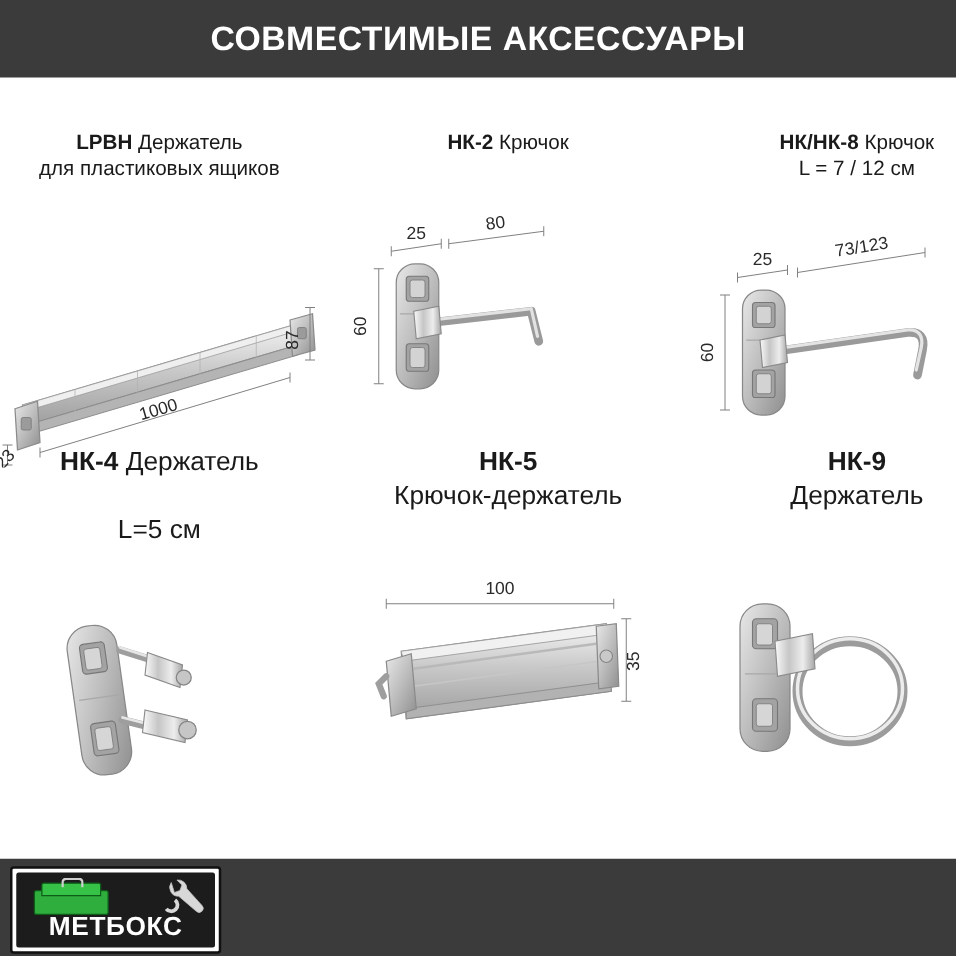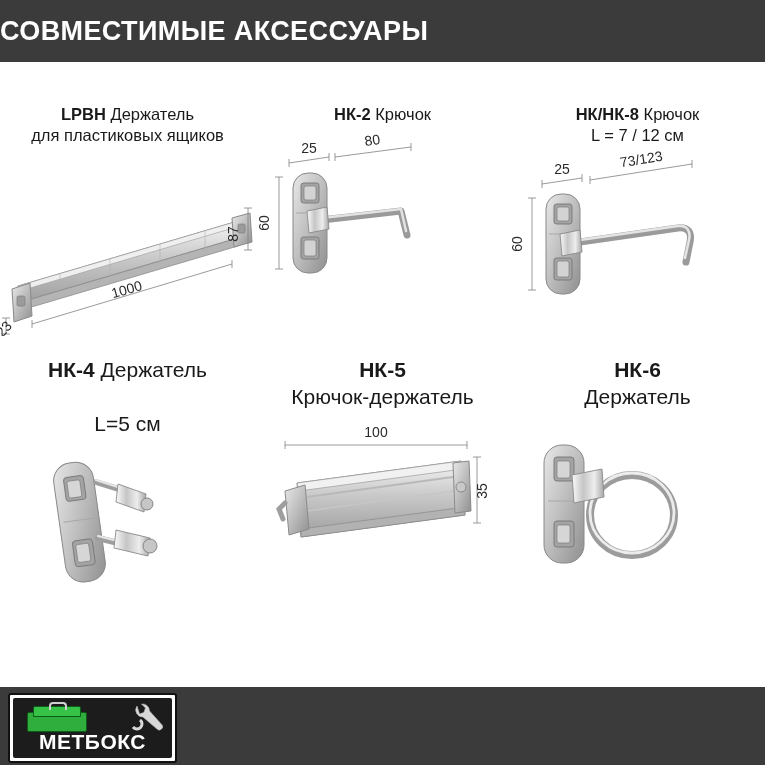--- a/index.html
+++ b/index.html
@@ -22,21 +22,21 @@
   }
   
   .header {
     position: absolute;
     left: 0; top: 0;
     width: 765px;
     height: 62px;
     background: #3b3b3b;
     display: flex;
     align-items: center;
-    justify-content: flex-start;
+    justify-content: center;
   }
   .header-title {
     color: #ffffff;
     font-size: 27px;
     font-weight: bold;
     letter-spacing: 0.4px;
     text-align: center;
   }
   
   .grid {
@@ -44,23 +44,24 @@
     left: 0;
     top: 62px;
     width: 765px;
     height: 625px;
   }
   .row {
     position: absolute;
     left: 0;
     width: 765px;
     display: flex;
+    gap: 24px;
   }
   .row1 { top: 42px; height: 245px; }
-  .row2 { top: 295px; height: 330px; justify-content: center; }
+  .row2 { top: 295px; height: 330px; }
   .cell {
     width: 255px;
     position: relative;
     display: flex;
     flex-direction: column;
     align-items: center;
   }
   .caption {
     text-align: center;
     line-height: 1.28;
@@ -69,20 +70,21 @@
   .caption .code {
     font-weight: bold;
   }
   .cap-small { font-size: 16.5px; }
   .cap-big { font-size: 21px; }
   .cap-big .code { font-size: 21px; }
   .art {
     position: relative;
     width: 255px;
     flex: 1 1 auto;
+    margin-top: 38px;
   }
   
   .footer {
     position: absolute;
     left: 0;
     top: 687px;
     width: 765px;
     height: 78px;
     background: #3b3b3b;
   }
@@ -394,21 +396,21 @@
 
               <polygon points="198,52 214,50 216,100 200,102" fill="url(#metalB)" stroke="#8a8a8a" stroke-width="1"></polygon>
               <circle cx="206" cy="76" r="5" fill="#c9c9c9" stroke="#868686" stroke-width="0.9"></circle>
             </g>
           </svg>
         </div>
       </div>
 
       <div class="cell">
         <div class="caption cap-big">
-          <span class="code">НК-6</span><br>
+          <span class="code">НК-9</span><br>
           <span>Держатель</span>
         </div>
         <div class="art">
           <svg width="255" height="200" viewBox="0 0 255 200">
 
             <g>
               <rect x="34" y="34" width="40" height="118" rx="18" fill="url(#metalB)" stroke="#888" stroke-width="1"></rect>
               <rect x="44" y="46" width="20" height="24" rx="3" fill="#a3a3a3" stroke="#777" stroke-width="0.9"></rect>
               <rect x="47" y="50" width="13" height="17" rx="2" fill="#d6d6d6" stroke="#7e7e7e" stroke-width="0.7"></rect>
               <rect x="44" y="110" width="20" height="26" rx="3" fill="#a3a3a3" stroke="#777" stroke-width="0.9"></rect>

